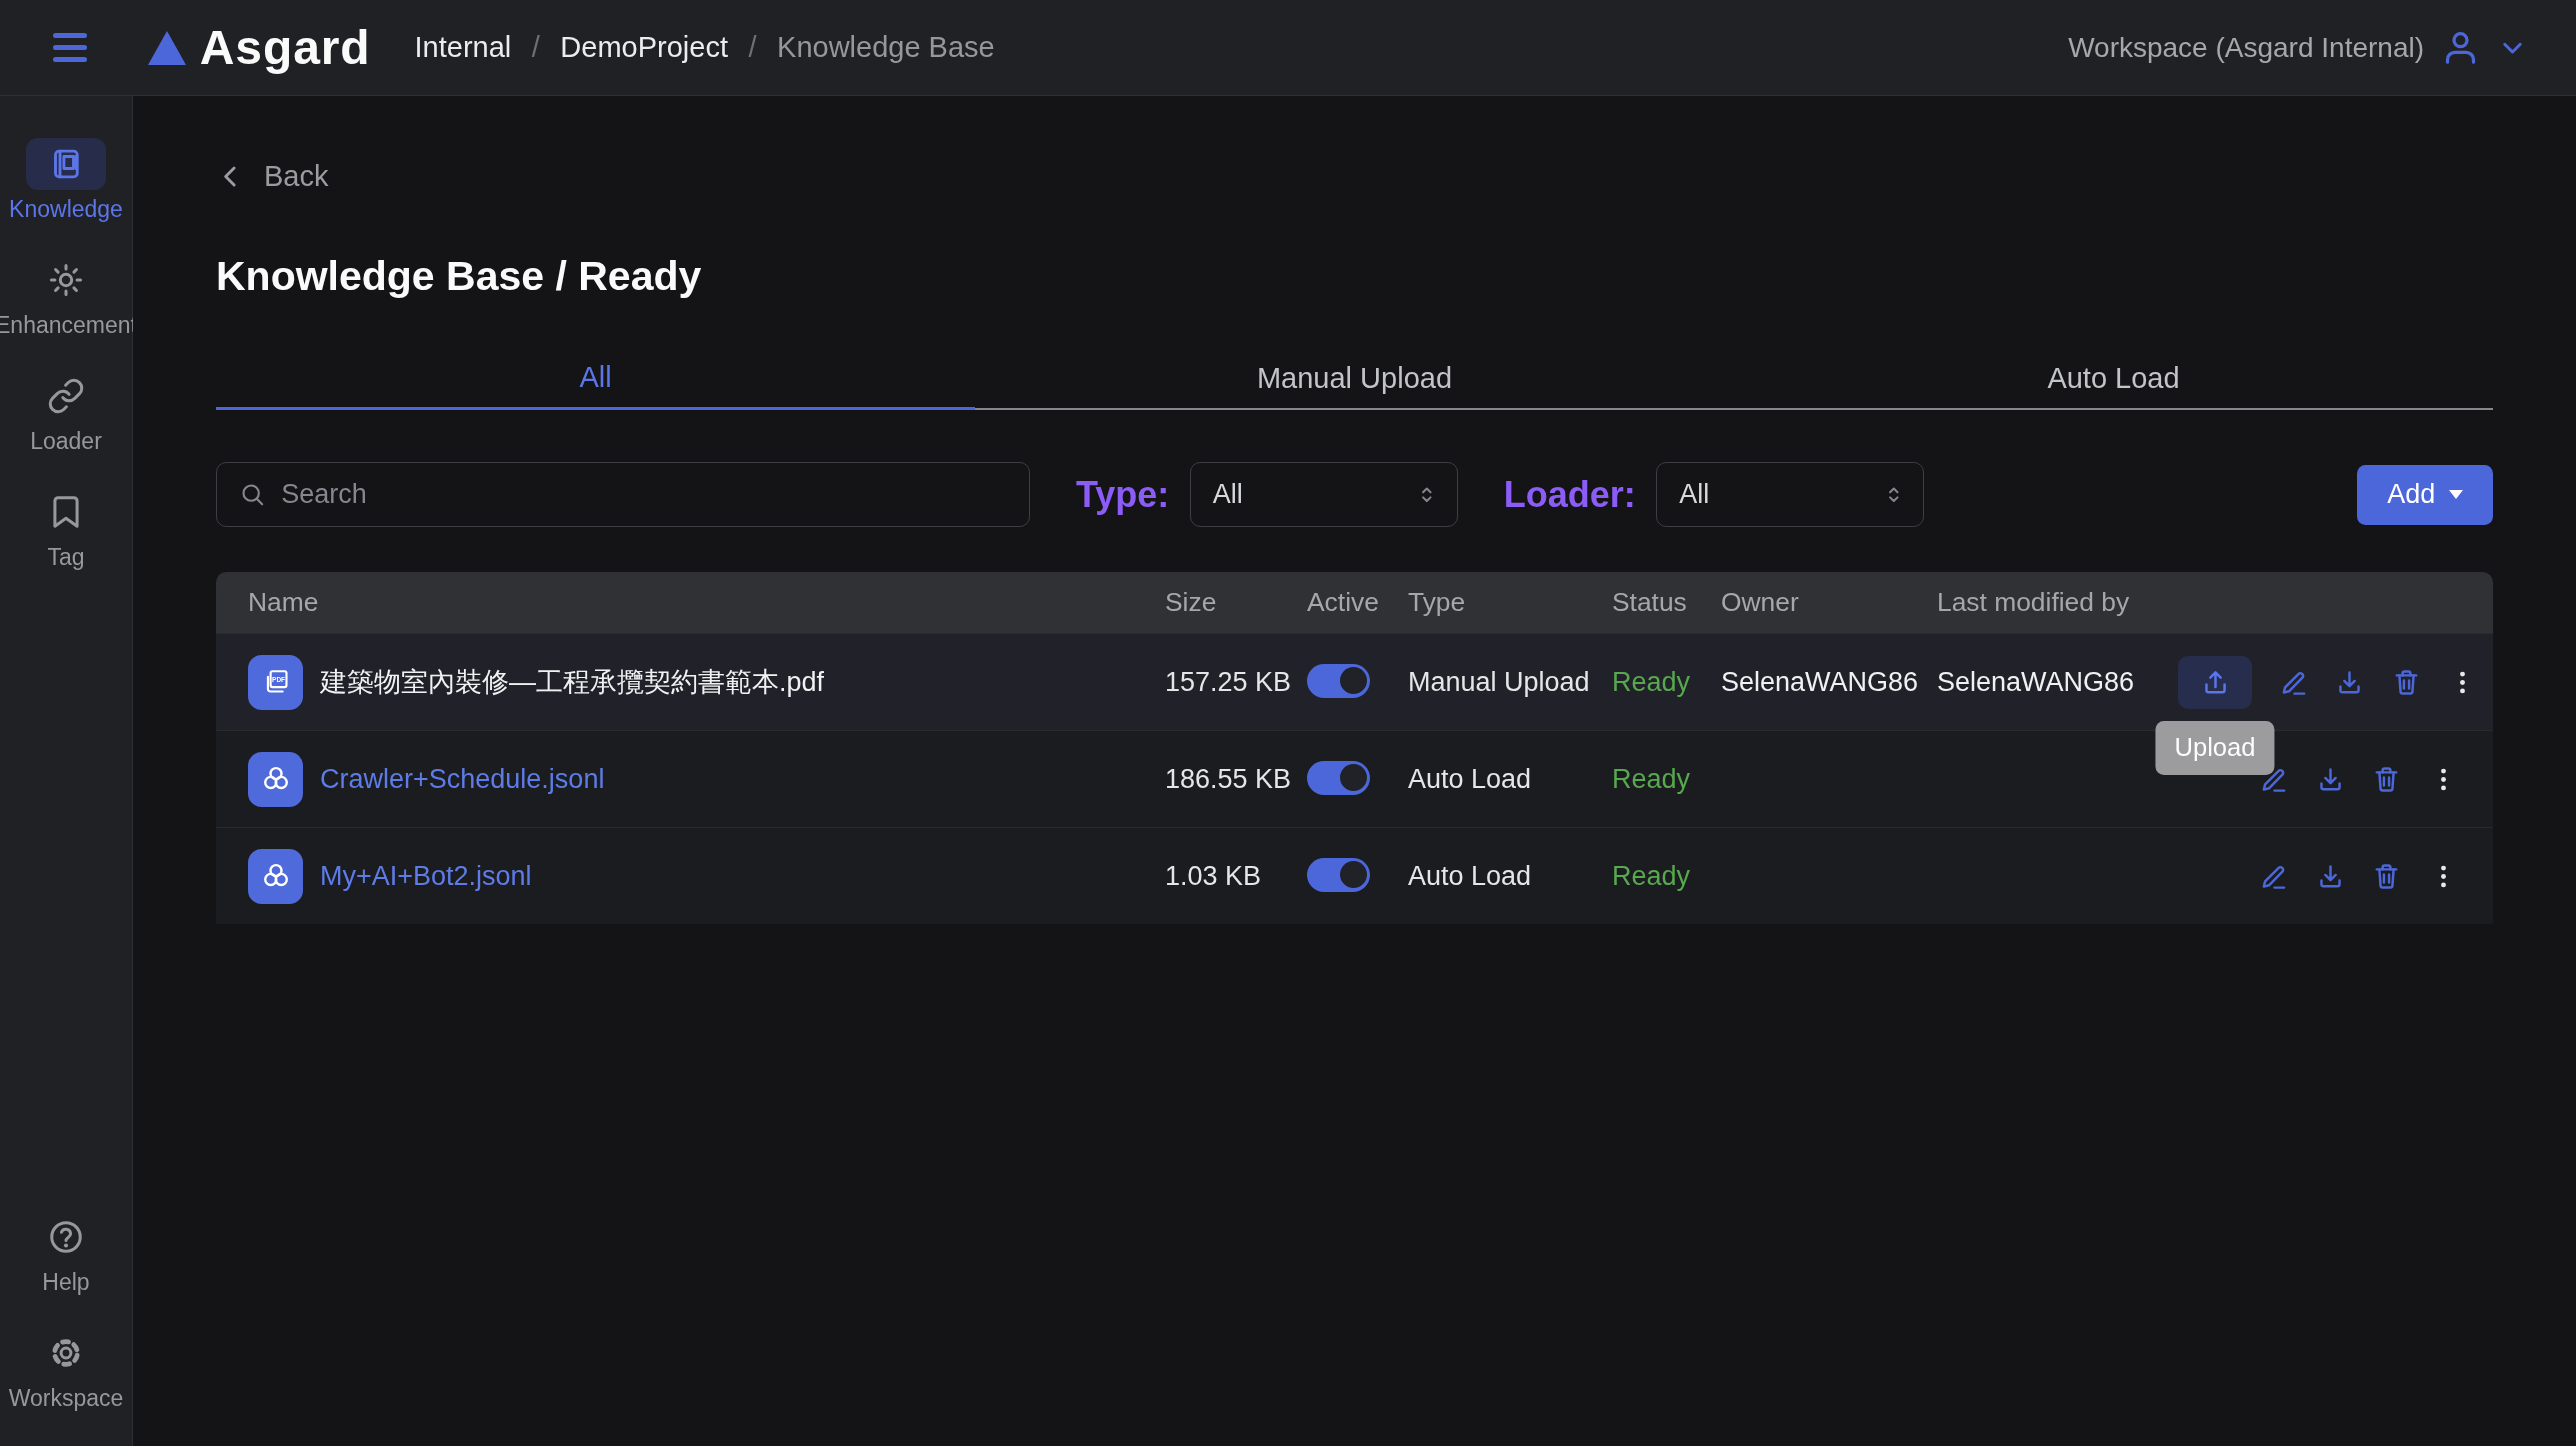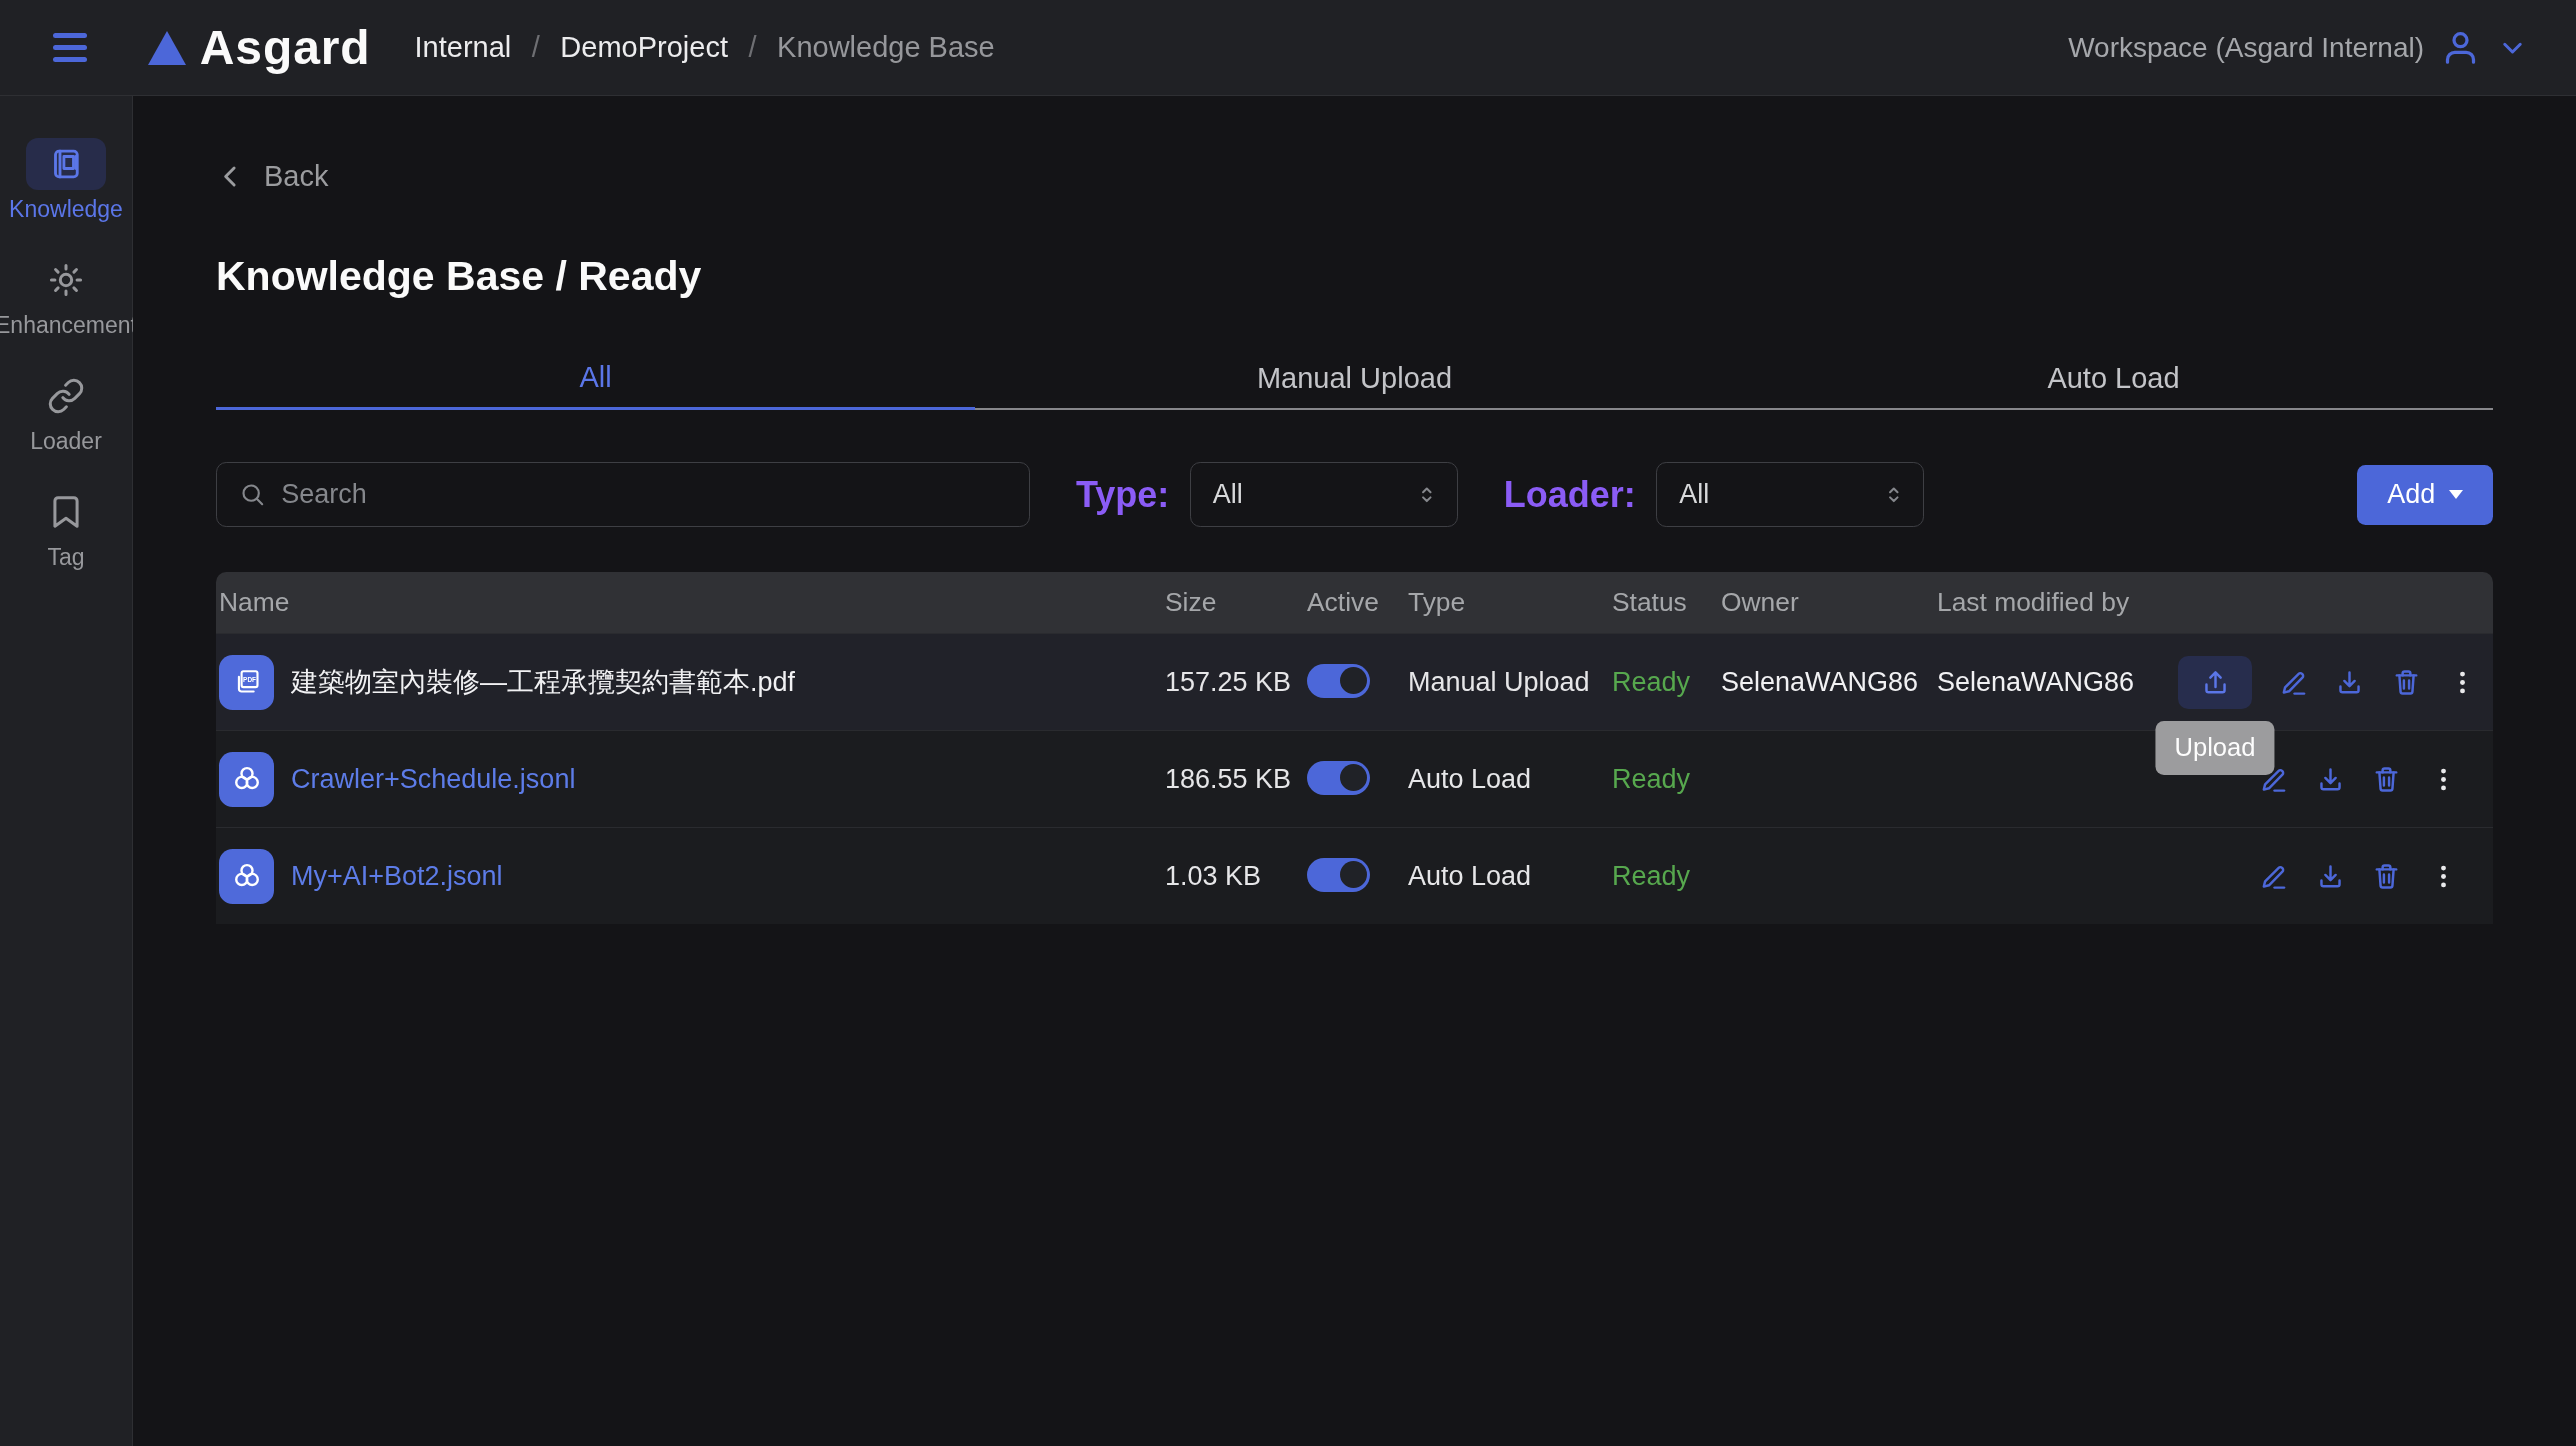--- a/index.html
+++ b/index.html
@@ -83,21 +83,21 @@
 
   
   .table { margin-top:45px; }
   .trow {
     display:grid; grid-template-columns:949px 142px 101px 204px 109px 216px 241px 1fr;
     align-items:center;
   }
   .thead { height:61px; background:#303135; border-radius:10.2px 10.2px 0 0; }
   .thead .tcell { font-size:26.4px; color:#a5a7aa; }
   .tcell { padding-right:8.5px; }
-  .tcell.name-cell { padding-left:3px; display:flex; align-items:center; gap:17px;text-align:center; }
+  .tcell.name-cell { padding-left:32px; display:flex; align-items:center; gap:17px;text-align:center; }
   .tbody-row { height:97px; background:#1b1c1f; border-top:1.7px solid #2a2b2f; }
   .tbody-row.hovered { background:#212229; }
   .file-badge {
     width:55px; height:55px; min-width:55px; border-radius:13.6px; background:#4f6ada;
     display:flex; align-items:center; justify-content:center;
   }
   .file-name { font-size:27px; color:#f1f1f3; white-space:nowrap; overflow:hidden; text-overflow:ellipsis; }
   .file-name.link { color:#5d7ce8; cursor:pointer; }
   .cell-text { font-size:27px; color:#e6e6e8; }
   .status-text { font-size:27px; color:#57a84e; }
@@ -193,20 +193,41 @@
         <div class="nav-item">
           <div class="nav-icon-box">
             <svg class="s-icon" width="38" height="38" viewBox="0 0 24 24" stroke-width="1.9">
               <path d="M19 21l-7-5-7 5V5a2 2 0 0 1 2-2h10a2 2 0 0 1 2 2z"></path>
             </svg>
           </div>
           <span class="nav-label">Tag</span>
         </div>
       </div>
 
+      <div class="nav-group">
+        <div class="nav-item">
+          <div class="nav-icon-box">
+            <svg class="s-icon" width="38" height="38" viewBox="0 0 24 24" stroke-width="1.9">
+              <circle cx="12" cy="12" r="9"></circle>
+              <path d="M9.1 9a3 3 0 0 1 5.8 1c0 2-2.9 2.7-2.9 4.2"></path>
+              <path d="M12 17.4h.01" stroke-width="2.6"></path>
+            </svg>
+          </div>
+          <span class="nav-label">Help</span>
+        </div>
+        <div class="nav-item" style="margin-bottom:0;">
+          <div class="nav-icon-box">
+            <svg class="s-icon" width="38" height="38" viewBox="0 0 24 24" stroke-width="1.9">
+              <circle cx="12" cy="12" r="3.1"></circle>
+              <circle cx="12" cy="12" r="7.2" stroke-width="3" stroke-dasharray="3.77 3.77" transform="rotate(11 12 12)"></circle>
+            </svg>
+          </div>
+          <span class="nav-label">Workspace</span>
+        </div>
+      </div>
     </div>
 
     <div class="main">
       <div class="content">
 
         <div class="back-row">
           <svg class="s-icon" width="29" height="29" viewBox="0 0 24 24" stroke="#9b9c9f" stroke-width="2.4">
               <path d="M15 5l-7 7 7 7"></path>
             </svg>
           <span class="back-label">Back</span>

